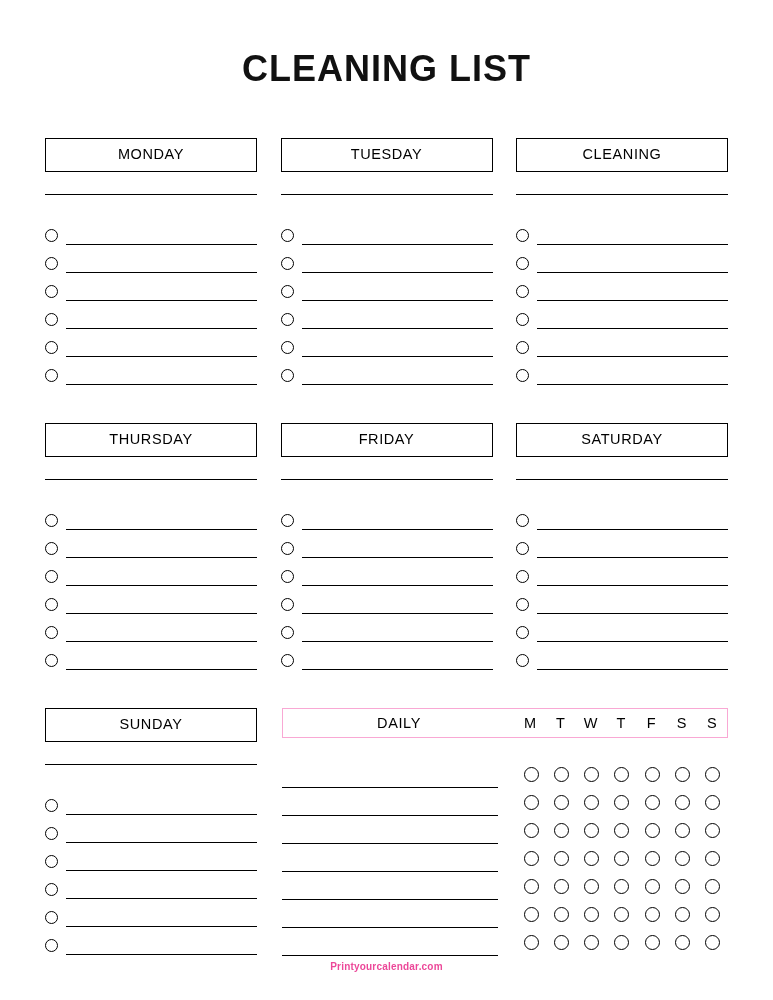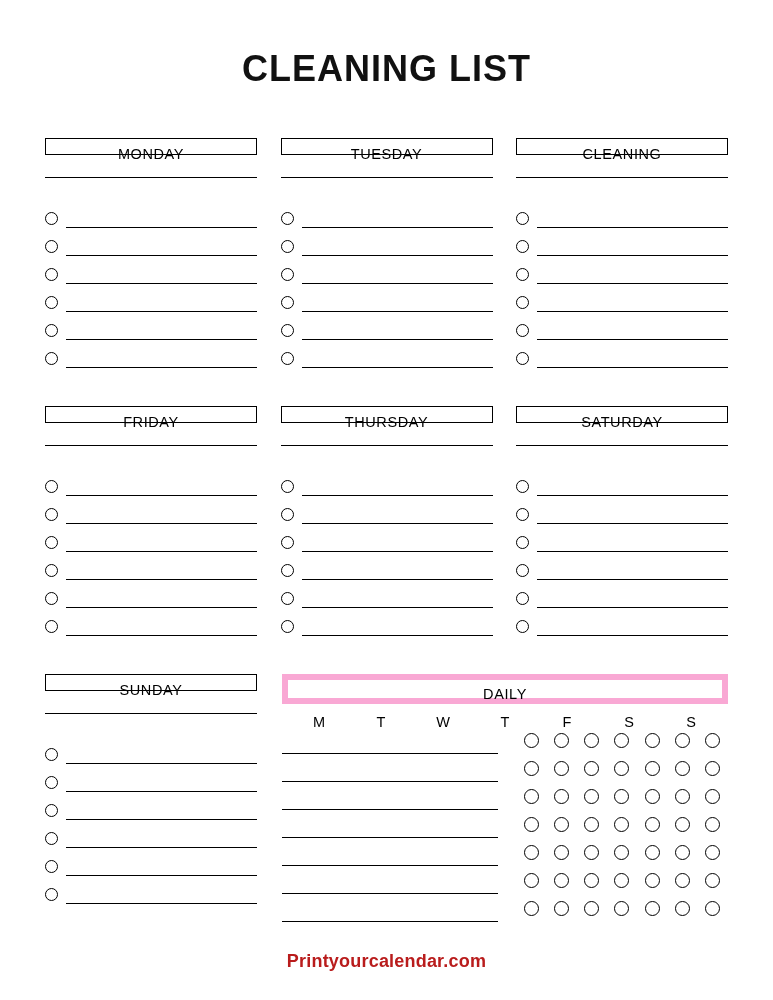--- a/index.html
+++ b/index.html
@@ -51,37 +51,36 @@
   .block {
     width: 212px;
     box-sizing: border-box;
   }
   .block.wide {
     width: 446px;
   }
 
   .day-header {
     border: 1px solid #000;
-    height: 17px;
+    height: 34px;
     line-height: 30px;
     text-align: center;
     font-size: 14.5px;
     letter-spacing: 0.6px;
     box-sizing: border-box;
     position: relative;
   }
 
   .daily-header {
-    border: 6px solid #f9a8d4;
+    border: 1px solid #f9a8d4;
     height: 30px;
     box-sizing: border-box;
     display: flex;
     align-items: stretch;
     position: relative;
-    flex-direction: column;
   }
   .daily-header .daily-label {
     flex: 1 1 auto;
     text-align: center;
     line-height: 28px;
     font-size: 14.5px;
     letter-spacing: 0.6px;
   }
   .daily-header .dow-cells {
     flex: 0 0 212px;
@@ -165,23 +164,23 @@
 
   
   .group-gap { height: 38px; }
 
   .footer {
     position: absolute;
     bottom: 28px;
     left: 0;
     width: 100%;
     text-align: center;
-    font-size: 18px;
+    font-size: 10px;
     font-weight: bold;
-    color: #b91c1c;
+    color: #ec4899;
     letter-spacing: 0.2px;
   }
 </style>
 </head>
 <body>
 
 <div class="page">
 
   <h1 class="title">CLEANING LIST</h1>
 
@@ -282,21 +281,21 @@
         </div>
       </div>
 
     </div>
 
     <div class="group-gap"></div>
 
     <div class="row">
 
       <div class="block">
-        <div class="day-header">FRIDAY</div>
+        <div class="day-header">THURSDAY</div>
         <div class="toprule"></div>
         <div class="lines">
           <div class="line-row">
               <span class="bullet"></span>
               <span class="rule"></span>
             </div>
           <div class="line-row">
               <span class="bullet"></span>
               <span class="rule"></span>
             </div>
@@ -313,21 +312,21 @@
               <span class="rule"></span>
             </div>
           <div class="line-row">
               <span class="bullet"></span>
               <span class="rule"></span>
             </div>
         </div>
       </div>
 
       <div class="block">
-        <div class="day-header">THURSDAY</div>
+        <div class="day-header">FRIDAY</div>
         <div class="toprule"></div>
         <div class="lines">
           <div class="line-row">
               <span class="bullet"></span>
               <span class="rule"></span>
             </div>
           <div class="line-row">
               <span class="bullet"></span>
               <span class="rule"></span>
             </div>

